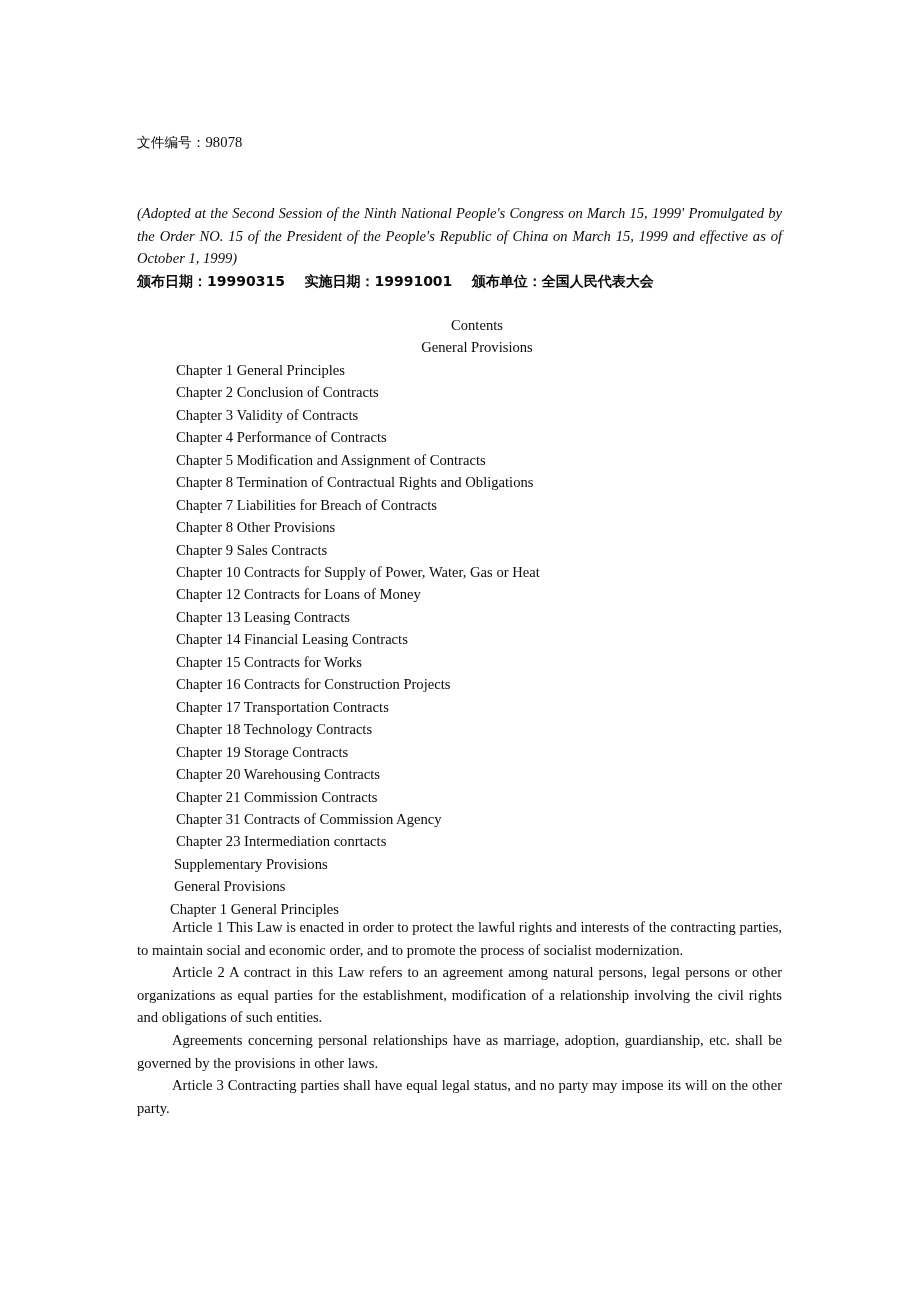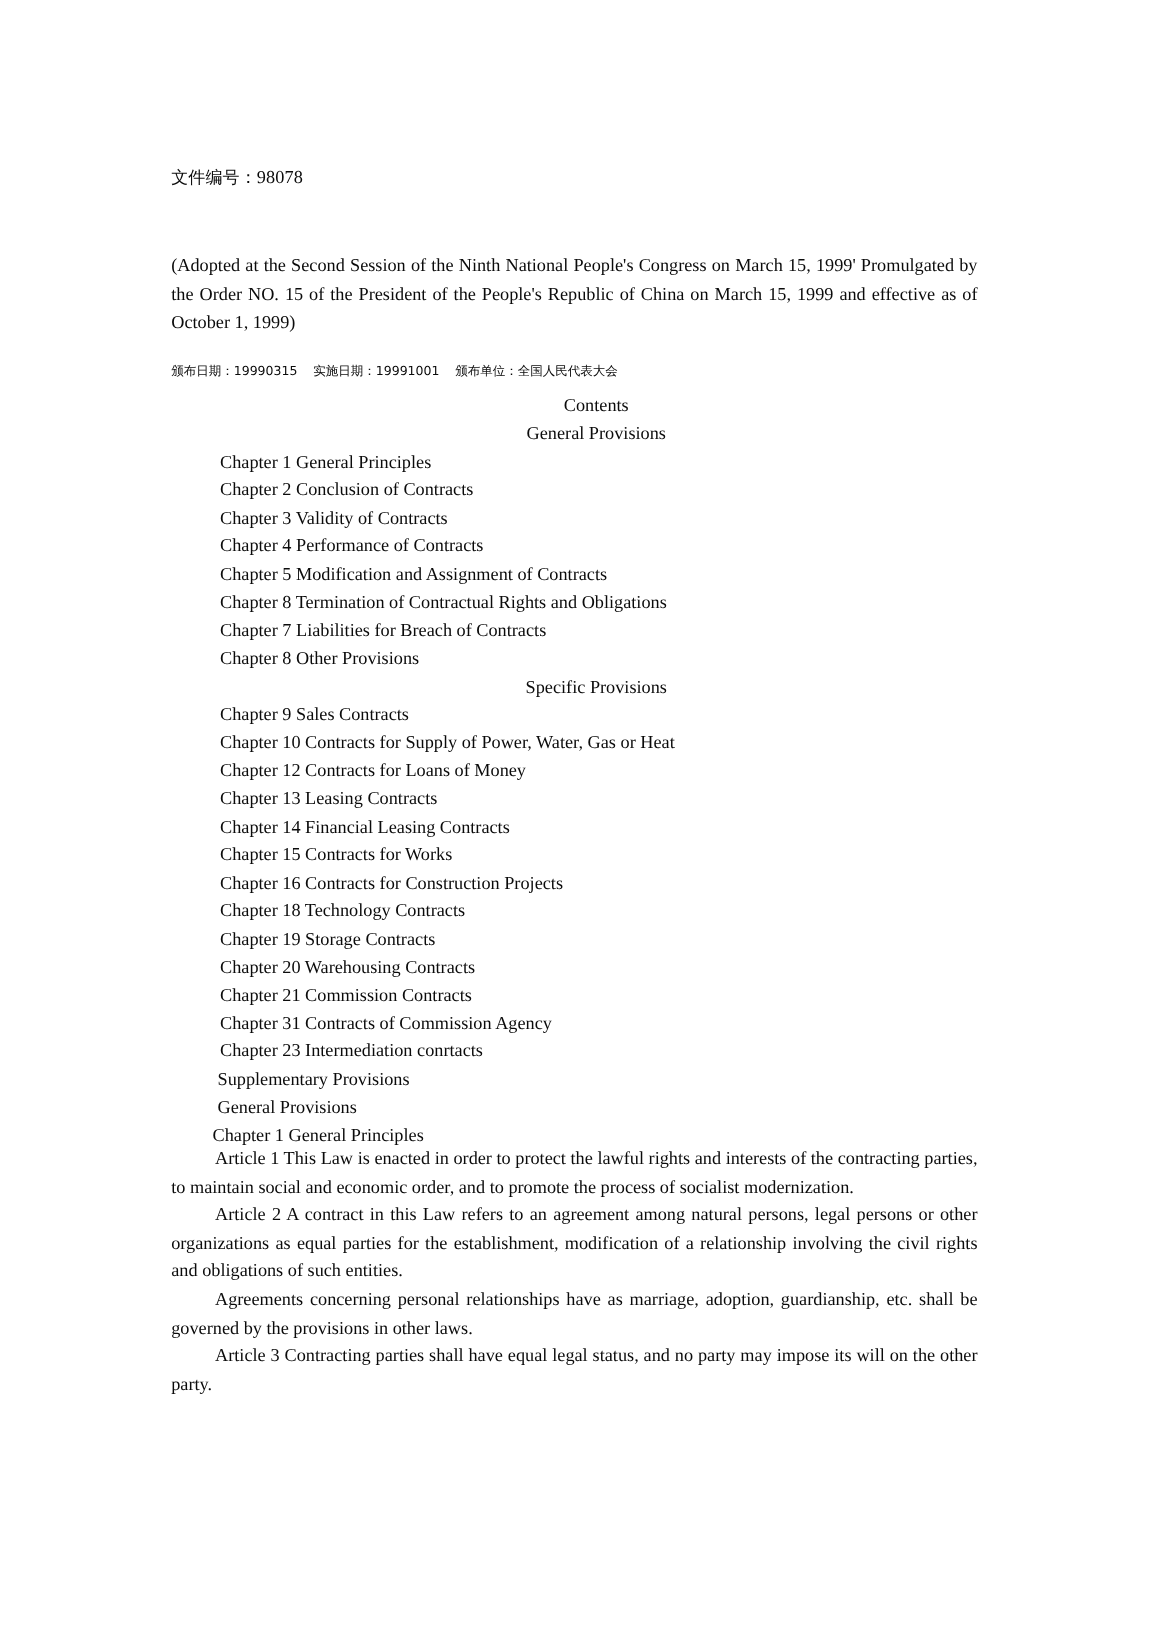--- a/index.html
+++ b/index.html
@@ -52,26 +52,28 @@
     top: 202px;
     width: 645px;
   }
   .adopt-para {
     font-size: 14.6px;
     line-height: 22.6px;
     text-align: justify;
     text-align-last: left;
     margin: 0;
     hyphens: none;
+    font-style: italic;
   }
   .date-line {
-    margin-top: 16px;
-    font-size: 10px;
+    margin-top: 0px;
+    font-size: 14px;
     line-height: 23px;
     white-space: pre;
+    font-weight: bold;
   }
 
   
   .toc {
     position: absolute;
     left: 137px;
     top: 314px;
     width: 645px;
   }
   .toc-item {
@@ -120,28 +122,28 @@
       <div class="toc-item lvl-0">Contents</div>
       <div class="toc-item lvl-0">General Provisions</div>
       <div class="toc-item lvl-1">Chapter 1 General Principles</div>
       <div class="toc-item lvl-1">Chapter 2 Conclusion of Contracts</div>
       <div class="toc-item lvl-1">Chapter 3 Validity of Contracts</div>
       <div class="toc-item lvl-1">Chapter 4 Performance of Contracts</div>
       <div class="toc-item lvl-1">Chapter 5 Modification and Assignment of Contracts</div>
       <div class="toc-item lvl-1">Chapter 8 Termination of Contractual Rights and Obligations</div>
       <div class="toc-item lvl-1">Chapter 7 Liabilities for Breach of Contracts</div>
       <div class="toc-item lvl-1">Chapter 8 Other Provisions</div>
-      <div class="toc-item lvl-0">Specific Provisions</div>
       <div class="toc-item lvl-1">Chapter 9 Sales Contracts</div>
       <div class="toc-item lvl-1">Chapter 10 Contracts for Supply of Power, Water, Gas or Heat</div>
       <div class="toc-item lvl-1">Chapter 12 Contracts for Loans of Money</div>
       <div class="toc-item lvl-1">Chapter 13 Leasing Contracts</div>
       <div class="toc-item lvl-1">Chapter 14 Financial Leasing Contracts</div>
       <div class="toc-item lvl-1">Chapter 15 Contracts for Works</div>
       <div class="toc-item lvl-1">Chapter 16 Contracts for Construction Projects</div>
+      <div class="toc-item lvl-1">Chapter 17 Transportation Contracts</div>
       <div class="toc-item lvl-1">Chapter 18 Technology Contracts</div>
       <div class="toc-item lvl-1">Chapter 19 Storage Contracts</div>
       <div class="toc-item lvl-1">Chapter 20 Warehousing Contracts</div>
       <div class="toc-item lvl-1">Chapter 21 Commission Contracts</div>
       <div class="toc-item lvl-1">Chapter 31 Contracts of Commission Agency</div>
       <div class="toc-item lvl-1">Chapter 23 Intermediation conrtacts</div>
       <div class="toc-item lvl-2">Supplementary Provisions</div>
       <div class="toc-item lvl-2">General Provisions</div>
       <div class="toc-item lvl-head">Chapter 1 General Principles</div>
     </div>

